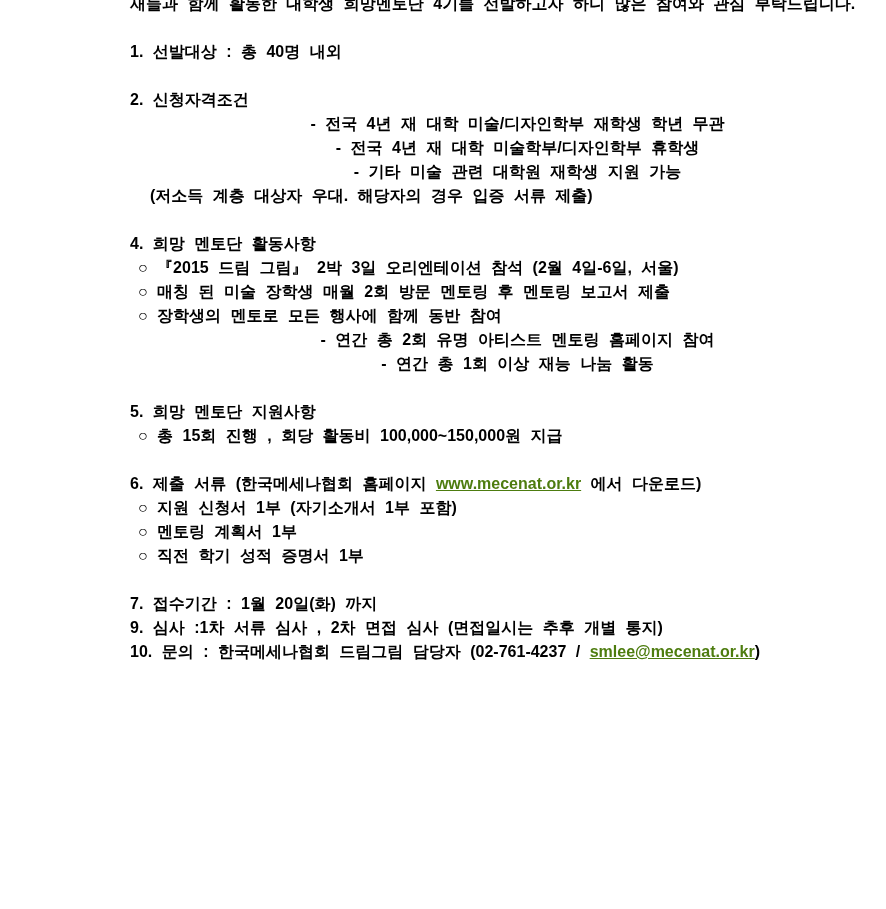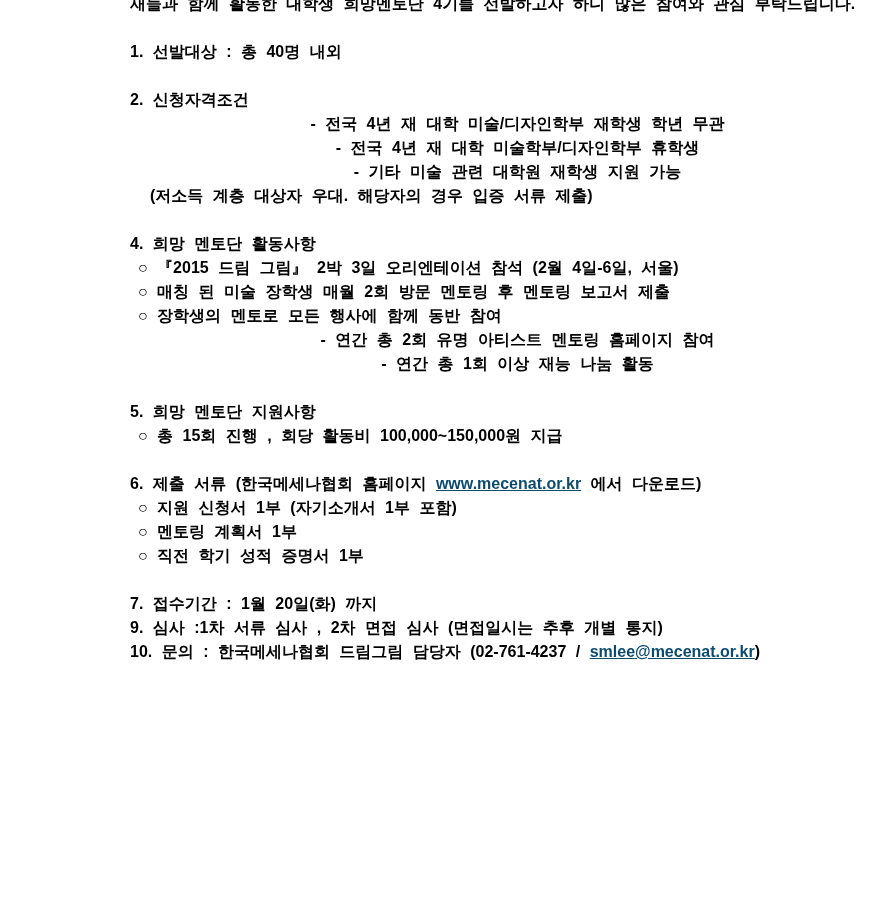--- a/index.html
+++ b/index.html
@@ -35,21 +35,21 @@
   .first-line {
     margin-top: -8px; 
   }
   .gap {
     height: 24px;
   }
   .ind-circle { padding-left: 8px; }
   .ind-dash   { padding-left: 15px; text-align: center; }
   .ind-note   { padding-left: 20px; }
   .link {
-    color: #0c4a6e;
+    color: #4d7c0f;
     text-decoration: underline;
     cursor: pointer;
   }
 </style>
 </head>
 <body>
 
 <div class="doc">
 
   <p class="line first-line">재들과 함께 활동한 대학생 희망멘토단 4기를 선발하고자 하니 많은 참여와 관심 부탁드립니다.</p>

